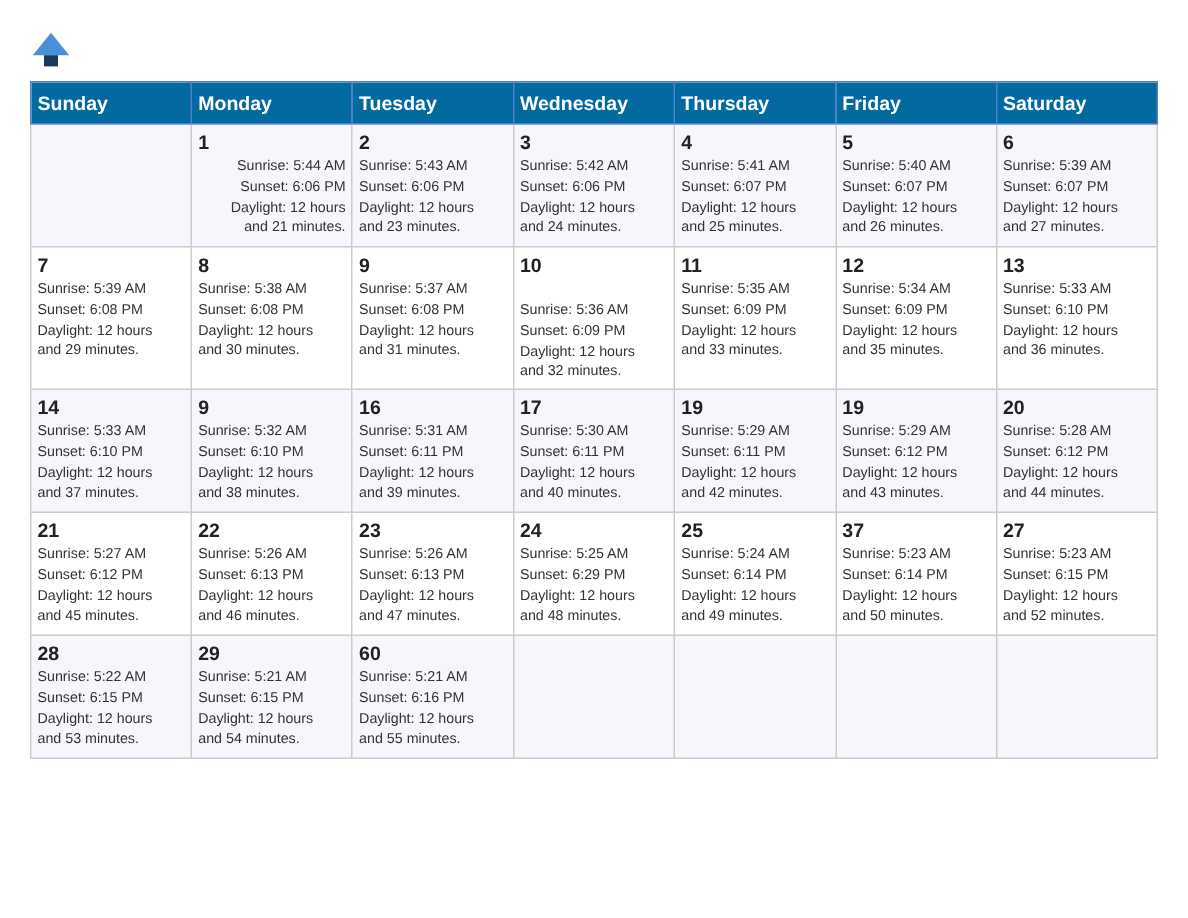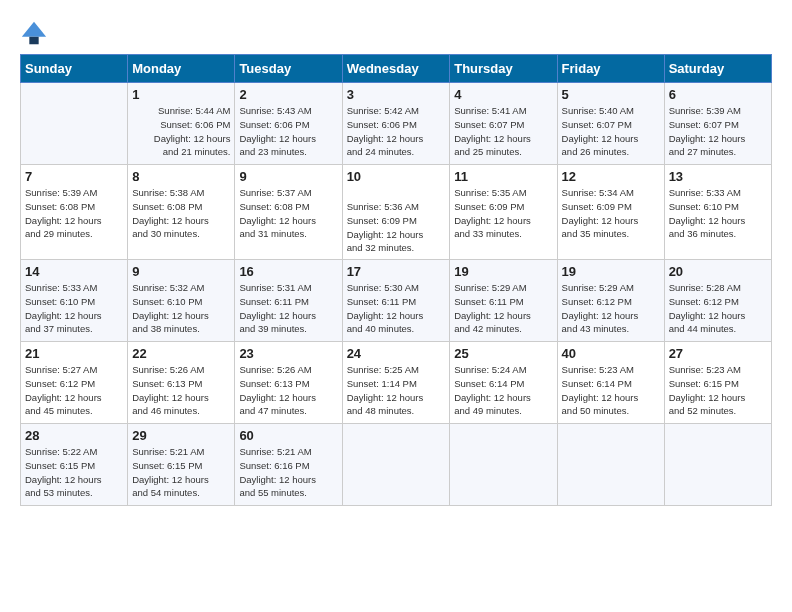--- a/index.html
+++ b/index.html
@@ -280,33 +280,33 @@
         <td>
           <span class="day-num">23</span>
           <div class="day-info" style="white-space: pre-line;">Sunrise: 5:26 AM
 Sunset: 6:13 PM
 Daylight: 12 hours
 and 47 minutes.</div>
         </td>
         <td>
           <span class="day-num">24</span>
           <div class="day-info" style="white-space: pre-line;">Sunrise: 5:25 AM
-Sunset: 1:14 PM
+Sunset: 6:29 PM
 Daylight: 12 hours
 and 48 minutes.</div>
         </td>
         <td>
           <span class="day-num">25</span>
           <div class="day-info" style="white-space: pre-line;">Sunrise: 5:24 AM
 Sunset: 6:14 PM
 Daylight: 12 hours
 and 49 minutes.</div>
         </td>
         <td>
-          <span class="day-num">40</span>
+          <span class="day-num">37</span>
           <div class="day-info" style="white-space: pre-line;">Sunrise: 5:23 AM
 Sunset: 6:14 PM
 Daylight: 12 hours
 and 50 minutes.</div>
         </td>
         <td>
           <span class="day-num">27</span>
           <div class="day-info" style="white-space: pre-line;">Sunrise: 5:23 AM
 Sunset: 6:15 PM
 Daylight: 12 hours

